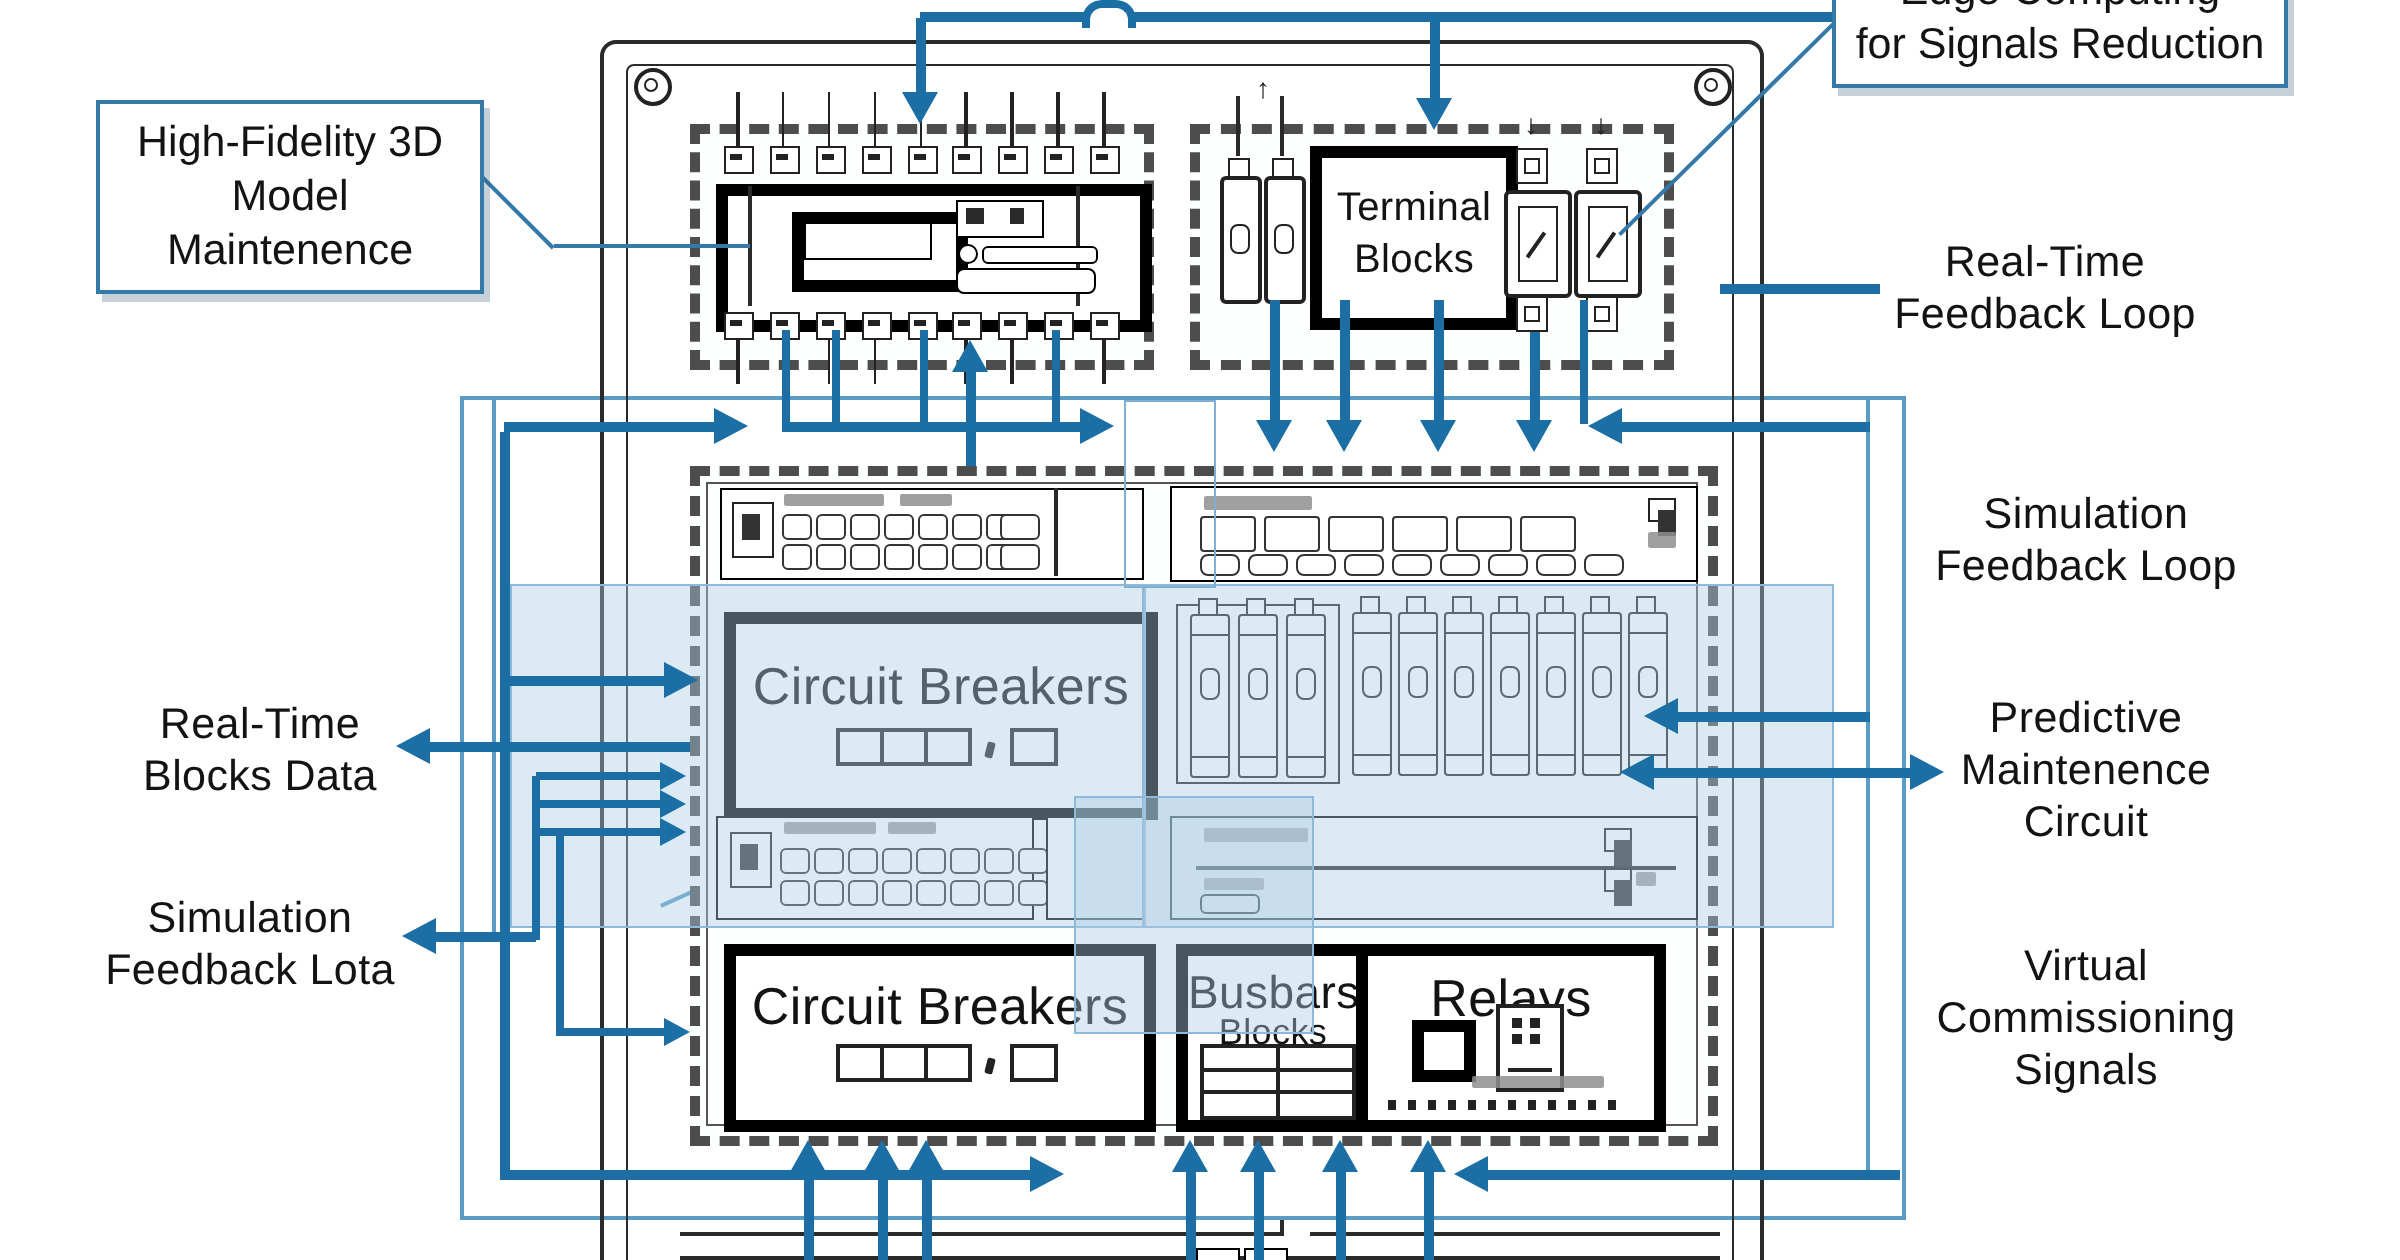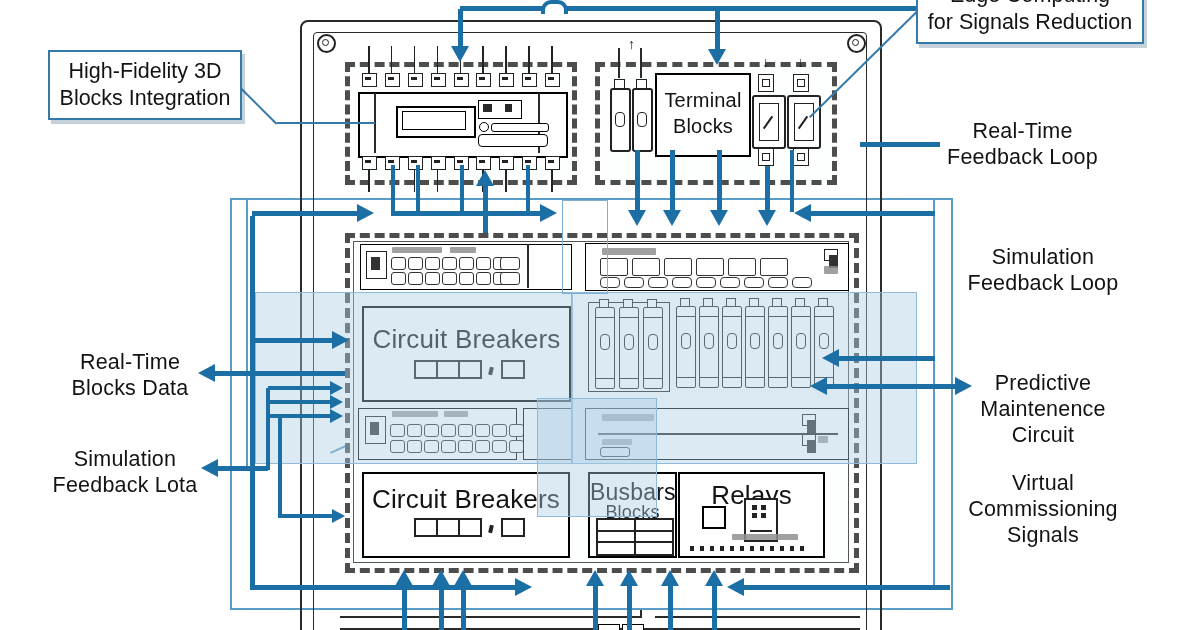--- a/index.html
+++ b/index.html
@@ -18,21 +18,21 @@
   .head.d{border-left:9px solid transparent;border-right:9px solid transparent;border-top:16px solid var(--c-arrow,#1b6fa5);}
   .head.s.r{border-top-width:7px;border-bottom-width:7px;border-left-width:13px;}
   .hop{position:absolute;width:19px;height:10px;background:#fff;border:4px solid var(--c-arrow,#1b6fa5);border-bottom:none;border-radius:10px 10px 0 0;}
   
   .frame{position:absolute;border:2.5px solid #2a2a2a;border-radius:8px;}
   .frame.i{border-width:1.5px;border-radius:4px;}
   .screw{position:absolute;width:15px;height:15px;border:2px solid #222;border-radius:50%;background:#fff;}
   .screw::after{content:"";position:absolute;left:3px;top:3px;width:5px;height:5px;border:1.5px solid #222;border-radius:50%;}
   .dash{position:absolute;background:#fdfefe;border:5px dashed #4d4d4d;}
   .innerline{position:absolute;border:1.5px solid #444;}
-  .comp{position:absolute;background:#fff;border:2px solid #000000;}
+  .comp{position:absolute;background:#fff;border:6px solid #000000;}
   .thin{position:absolute;background:#2a2a2a;}
   .smudge{position:absolute;background:#8f8f8f;border-radius:1px;opacity:.85;}
   .iconbox{position:absolute;border:1.5px solid #222;background:#fff;}
   .iconbox::before{content:"";position:absolute;left:4px;top:5px;width:9px;height:13px;background:#333;}
   
   .ov{position:absolute;background:var(--c-overlay,rgba(171,205,229,.42));border:1px solid #8fb9d9;}
   .ovline{position:absolute;border:1.5px solid #7fb0d4;background:transparent;}
   
   .cells{position:absolute;display:flex;gap:2px;}
   .cell{width:13px;height:11px;border:1.5px solid #333;border-radius:3px;background:#fff;}
@@ -419,36 +419,36 @@
   <div class="head r" style="left:515px;top:578px;"></div>
   <div class="shaft" style="left:744px;top:585px;width:206px;height:5px;"></div>
   <div class="head l" style="left:727px;top:578px;"></div>
 
   <div class="leader" style="left:237px;top:83px;width:57px;height:2px;transform:rotate(45deg);"></div>
   <div class="leader" style="left:277px;top:122px;width:98px;height:2px;transform:none;"></div>
   <div class="leader" style="left:918px;top:12px;width:151px;height:2px;transform:rotate(135.4deg);"></div>
 
   <div class="callout" style="left:48px;top:50px;width:174px;">
     <div>High-Fidelity 3D</div>
-    <div>Blocks Integration</div>
+    <div>Model Maintenence</div>
   </div>
   <div class="callout" style="left:916px;top:-26px;width:208px;">
     <div>Edge Computing</div>
     <div>for Signals Reduction</div>
   </div>
 
   <div class="lbl" style="left:940px;top:118px;width:165px;">
     <div>Real-Time</div>
     <div>Feedback Loop</div>
   </div>
   <div class="lbl" style="left:953px;top:244px;width:180px;">
     <div>Simulation</div>
     <div>Feedback Loop</div>
   </div>
-  <div class="lbl" style="left:968px;top:370px;width:150px;">
+  <div class="lbl" style="left:968px;top:346px;width:150px;">
     <div>Predictive</div>
     <div>Maintenence</div>
     <div>Circuit</div>
   </div>
   <div class="lbl" style="left:953px;top:470px;width:180px;">
     <div>Virtual</div>
     <div>Commissioning</div>
     <div>Signals</div>
   </div>
   <div class="lbl" style="left:55px;top:349px;width:150px;">

